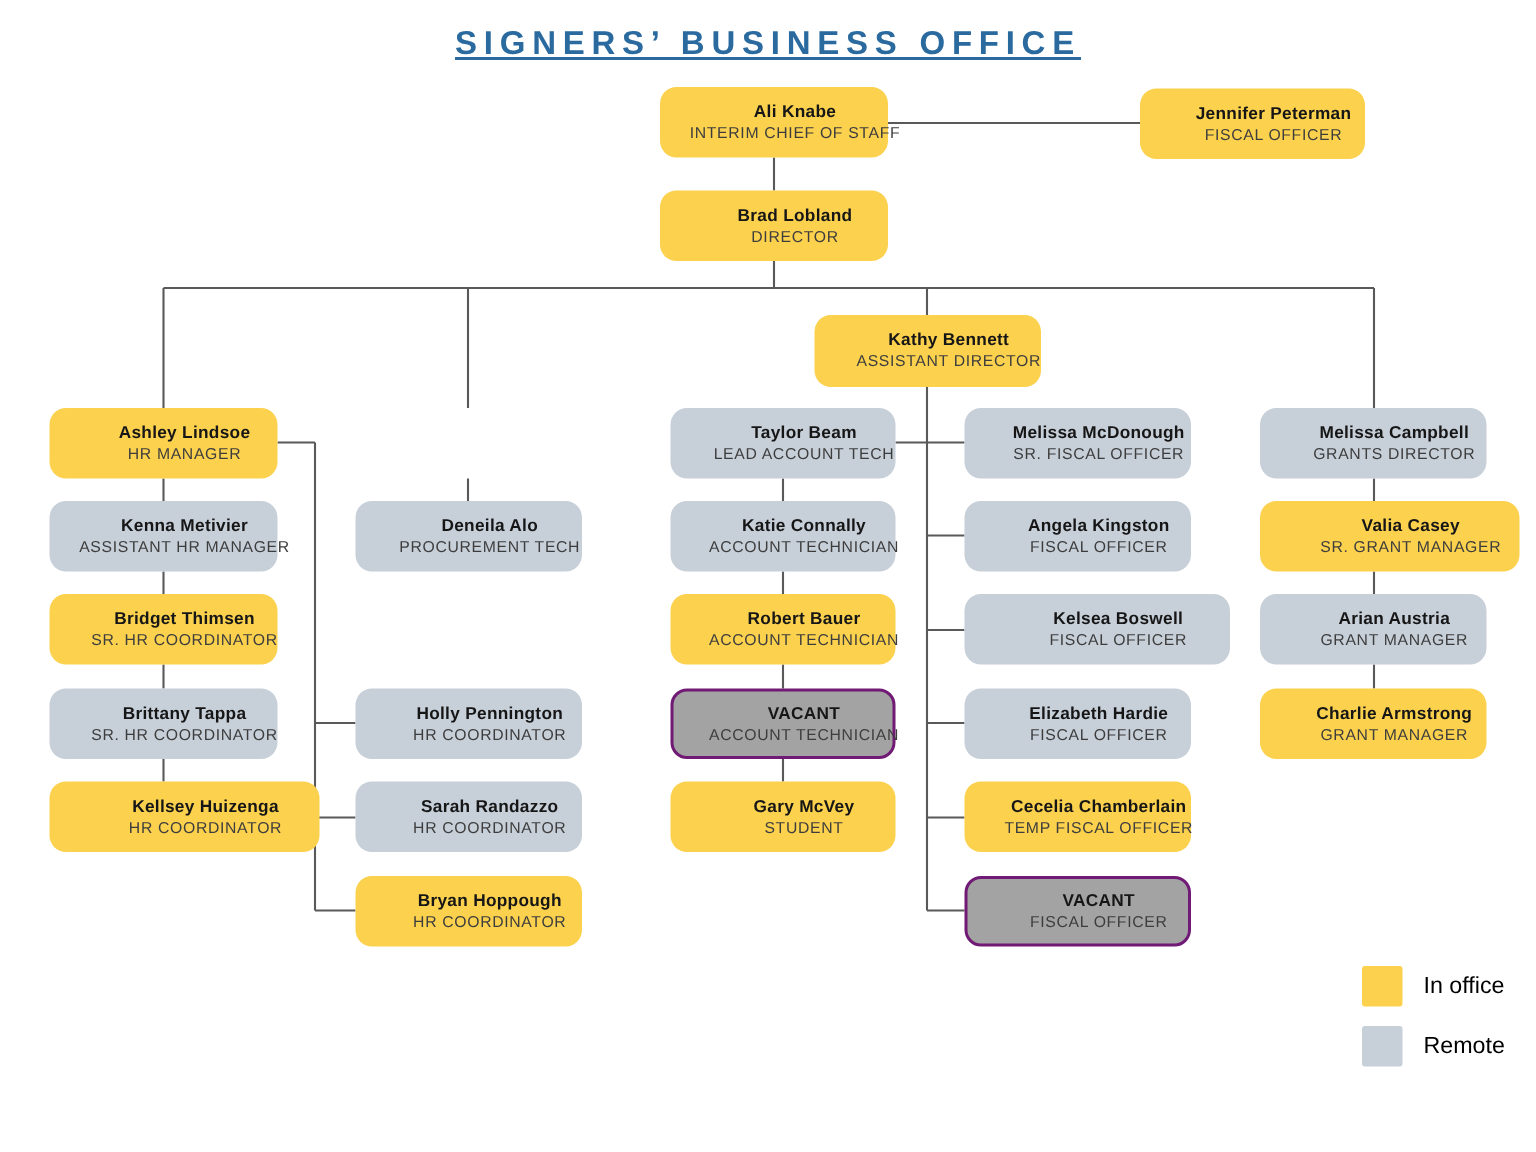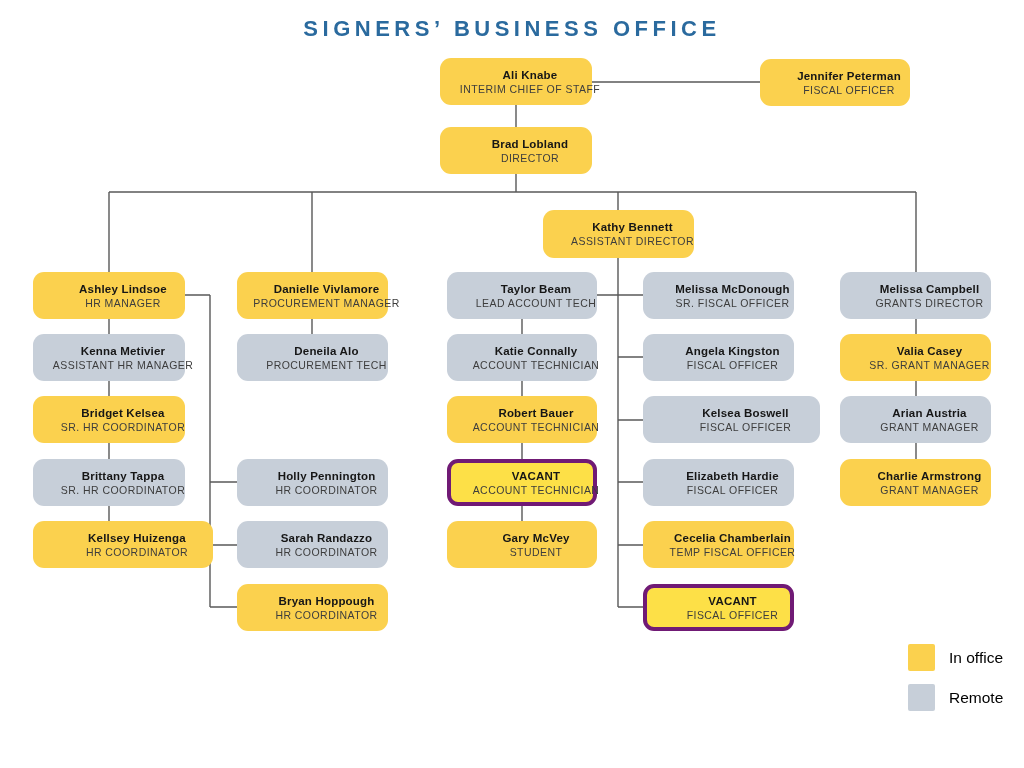--- a/index.html
+++ b/index.html
@@ -1,25 +1,25 @@
 <!DOCTYPE html>
 <html><head>
 <meta charset="utf-8">
 <style>
   html,body{margin:0;padding:0;background:#ffffff;}
   #canvas{position:relative;width:1024px;height:768px;background:#ffffff;overflow:hidden;
           font-family:"Liberation Sans",sans-serif;}
   .chart-title{position:absolute;top:16px;left:0;width:100%;text-align:center;
-               font-size:22px;font-weight:800;letter-spacing:4.5px;color:#2A6A9E;}
+               font-size:22px;font-weight:800;letter-spacing:4.5px;color:#2A6A9E;text-decoration:underline;}
   #wires{position:absolute;left:0;top:0;}
   .node{position:absolute;height:47px;border-radius:11px;display:flex;flex-direction:column;
         align-items:center;justify-content:center;gap:2px;text-align:center;box-sizing:border-box;padding-left:28px;}
   .node[data-status="in-office"]{background:#FBD14E;}
   .node[data-status="remote"]{background:#C7CFD9;justify-content:center;}
-  .node[data-status="vacant"]{background:#fde047;border:4px solid #701a75;}
+  .node[data-status="vacant"]{background:#a3a3a3;border:2px solid #701a75;}
   .name{font-size:11.5px;font-weight:bold;color:#161616;letter-spacing:.2px;white-space:nowrap;}
   .role{font-size:10.5px;color:#3d3d3d;letter-spacing:.45px;white-space:nowrap;}
   .legend{position:absolute;left:908px;top:644px;}
   .legend-item{display:flex;align-items:center;height:27px;margin-bottom:13px;}
   .swatch{width:27px;height:27px;border-radius:2px;flex:0 0 27px;}
   .swatch[data-status="in-office"]{background:#FBD14E;}
   .swatch[data-status="remote"]{background:#C7CFD9;}
   .legend-label{margin-left:14px;font-size:15.5px;color:#000000;white-space:nowrap;}
 </style>
 </head>
@@ -76,36 +76,32 @@
 
   <div class="node" style="left:33px;top:272px;width:152px" data-status="in-office">
     <div class="name">Ashley Lindsoe</div>
     <div class="role">HR MANAGER</div>
   </div>
   <div class="node" style="left:33px;top:334px;width:152px" data-status="remote">
     <div class="name">Kenna Metivier</div>
     <div class="role">ASSISTANT HR MANAGER</div>
   </div>
   <div class="node" style="left:33px;top:396px;width:152px" data-status="in-office">
-    <div class="name">Bridget Kelsea</div>
+    <div class="name">Bridget Thimsen</div>
     <div class="role">SR. HR COORDINATOR</div>
   </div>
   <div class="node" style="left:33px;top:459px;width:152px" data-status="remote">
     <div class="name">Brittany Tappa</div>
     <div class="role">SR. HR COORDINATOR</div>
   </div>
   <div class="node" style="left:33px;top:521px;width:180px" data-status="in-office">
     <div class="name">Kellsey Huizenga</div>
     <div class="role">HR COORDINATOR</div>
   </div>
 
-  <div class="node" style="left:237px;top:272px;width:151px" data-status="in-office">
-    <div class="name">Danielle Vivlamore</div>
-    <div class="role">PROCUREMENT MANAGER</div>
-  </div>
   <div class="node" style="left:237px;top:334px;width:151px" data-status="remote">
     <div class="name">Deneila Alo</div>
     <div class="role">PROCUREMENT TECH</div>
   </div>
   <div class="node" style="left:237px;top:459px;width:151px" data-status="remote">
     <div class="name">Holly Pennington</div>
     <div class="role">HR COORDINATOR</div>
   </div>
   <div class="node" style="left:237px;top:521px;width:151px" data-status="remote">
     <div class="name">Sarah Randazzo</div>
@@ -159,21 +155,21 @@
   </div>
   <div class="node" style="left:643px;top:584px;width:151px" data-status="vacant">
     <div class="name">VACANT</div>
     <div class="role">FISCAL OFFICER</div>
   </div>
 
   <div class="node" style="left:840px;top:272px;width:151px" data-status="remote">
     <div class="name">Melissa Campbell</div>
     <div class="role">GRANTS DIRECTOR</div>
   </div>
-  <div class="node" style="left:840px;top:334px;width:151px" data-status="in-office">
+  <div class="node" style="left:840px;top:334px;width:173px" data-status="in-office">
     <div class="name">Valia Casey</div>
     <div class="role">SR. GRANT MANAGER</div>
   </div>
   <div class="node" style="left:840px;top:396px;width:151px" data-status="remote">
     <div class="name">Arian Austria</div>
     <div class="role">GRANT MANAGER</div>
   </div>
   <div class="node" style="left:840px;top:459px;width:151px" data-status="in-office">
     <div class="name">Charlie Armstrong</div>
     <div class="role">GRANT MANAGER</div>

